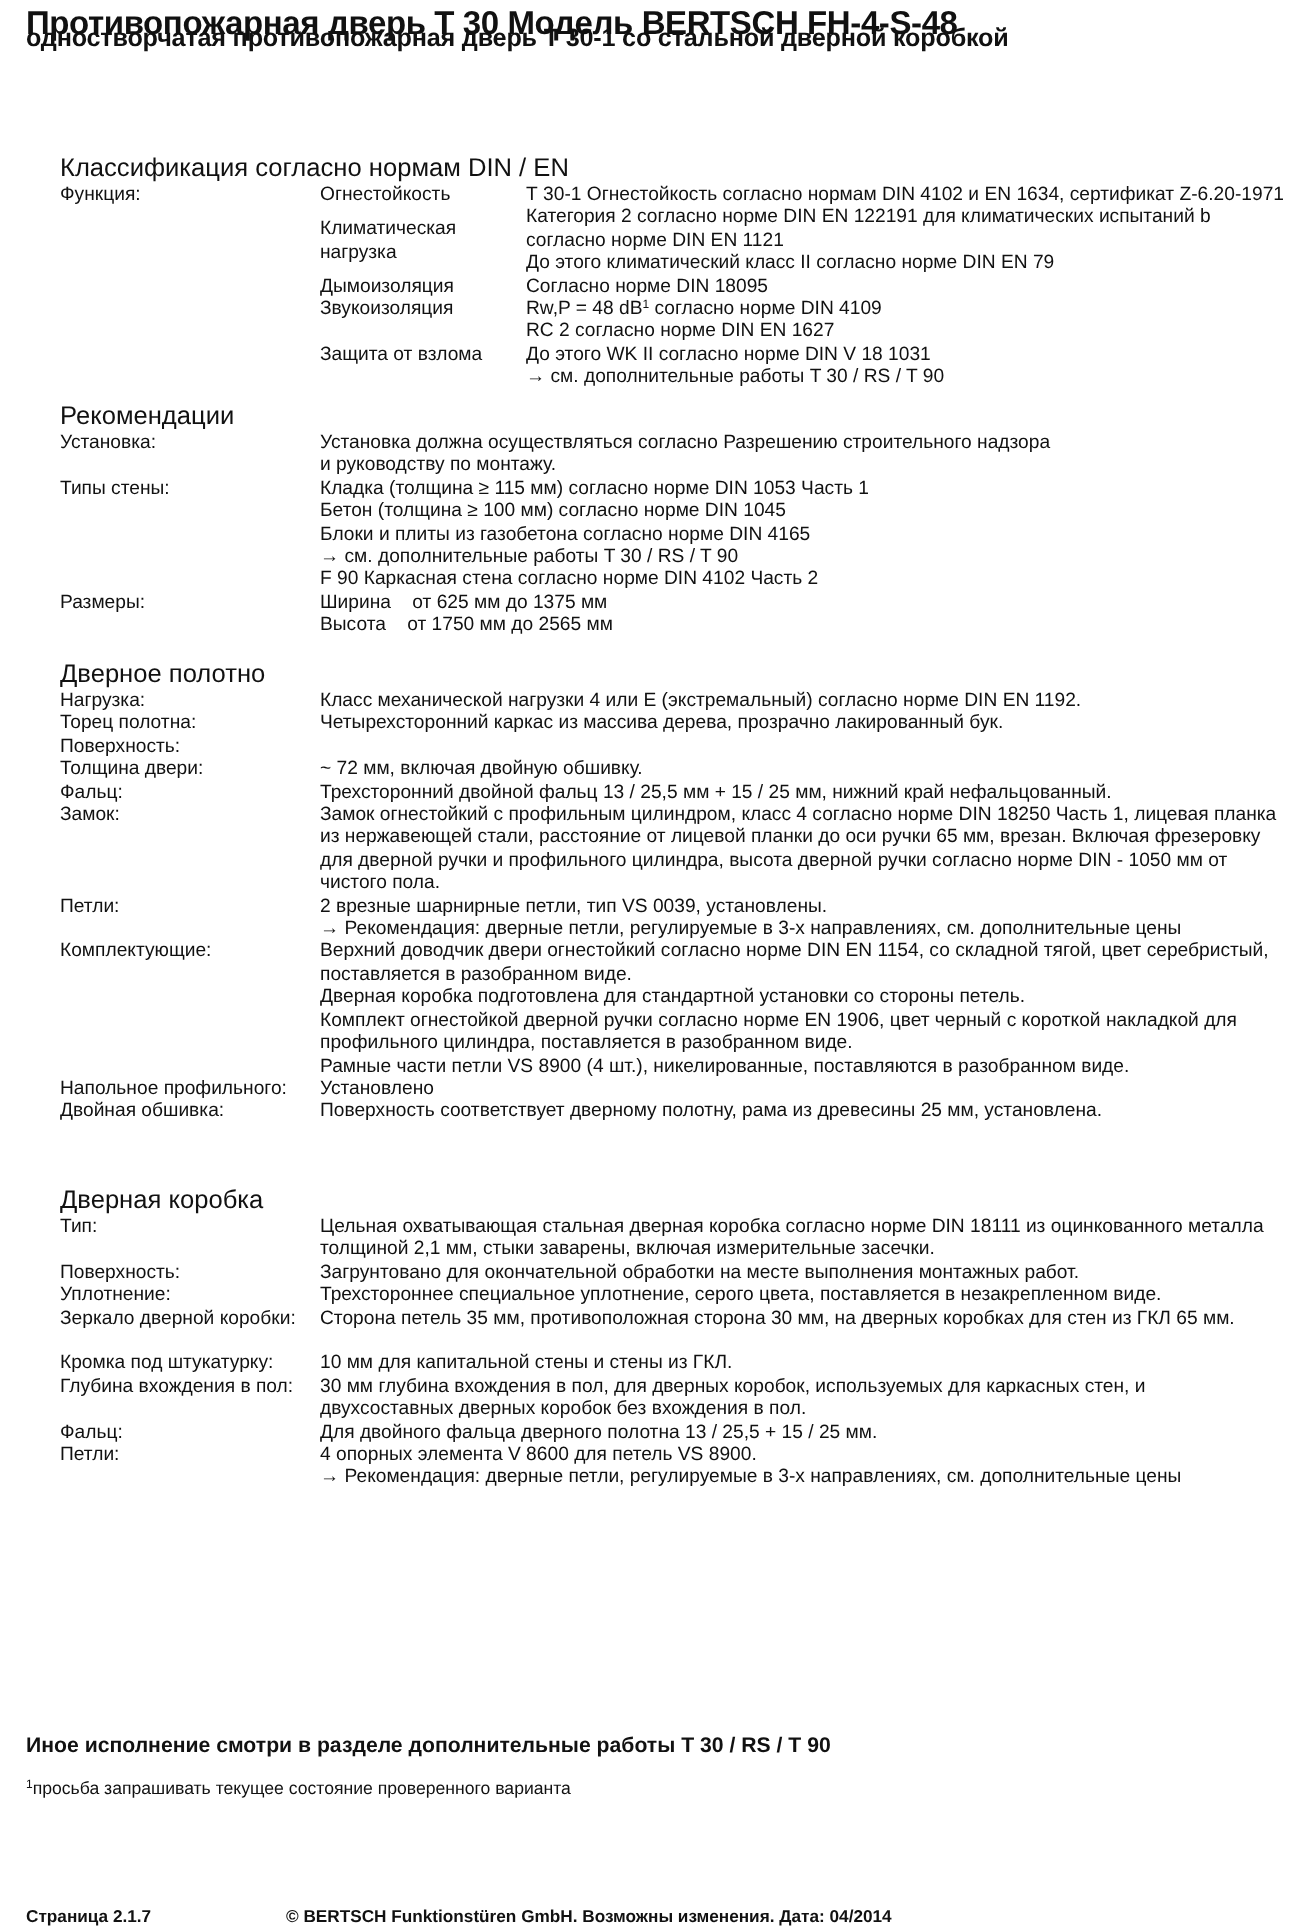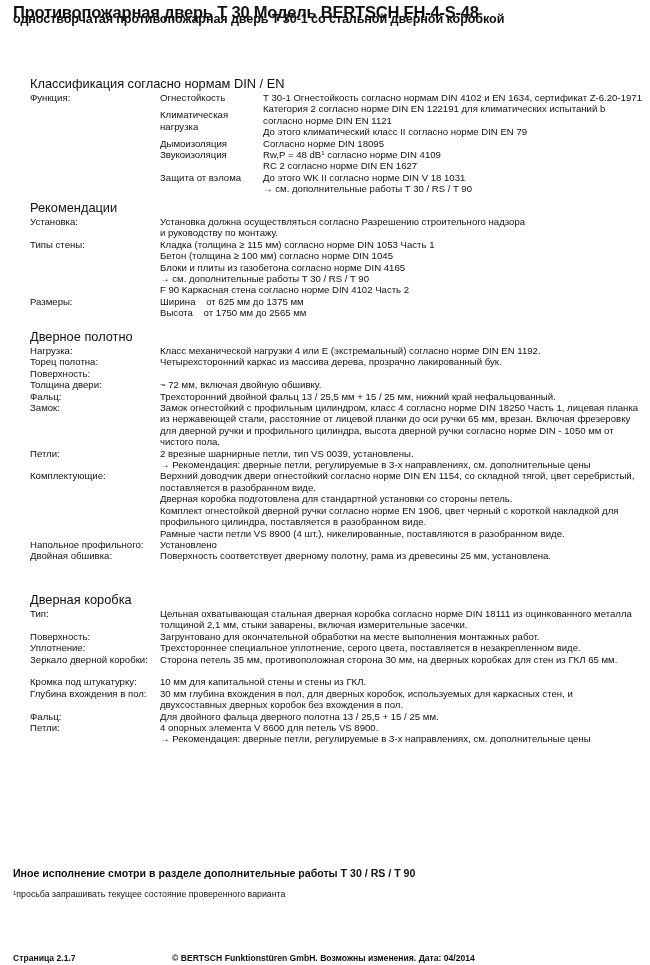--- a/index.html
+++ b/index.html
@@ -16,21 +16,21 @@
   .row .val { flex: 1; }
   .sub { display: flex; align-items: center; }
   .sub .sl { width: 103px; flex: 0 0 103px; }
   .sub .sv { flex: 1; }
   .line { display: block; white-space: pre; }
   sup { font-size: 6px; vertical-align: top; line-height: 8px; }
   .other { position: absolute; left: 13px; top: 867px; font-size: 10.6px; font-weight: bold; }
   .footnote { position: absolute; left: 13px; top: 889px; font-size: 8.8px; }
   .footer { position: absolute; top: 953px; font-size: 8.6px; font-weight: bold; }
   .footer.left { left: 13px; }
-  .footer.right { left: 143px; margin-left: 29px; }
+  .footer.right { left: 143px; }
 </style>
 </head>
 <body>
 
 <div class="title">Противопожарная дверь T 30 Модель BERTSCH FH-4-S-48</div>
 <div class="subtitle">одностворчатая противопожарная дверь Т 30-1 со стальной дверной коробкой</div>
 
 <div class="section" style="top:77px">
   <div class="sec-head">Классификация согласно нормам DIN / EN</div>
   <div class="row">

